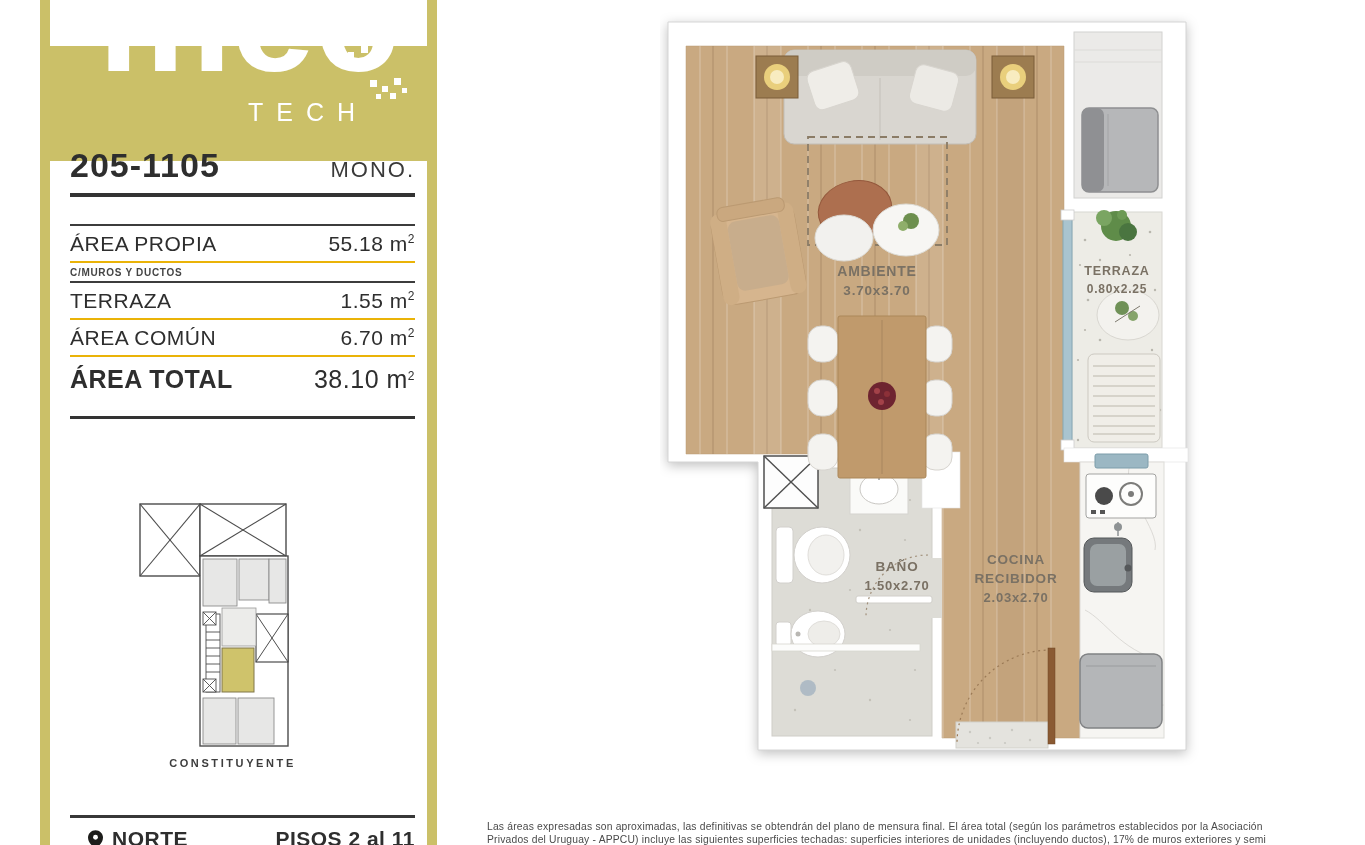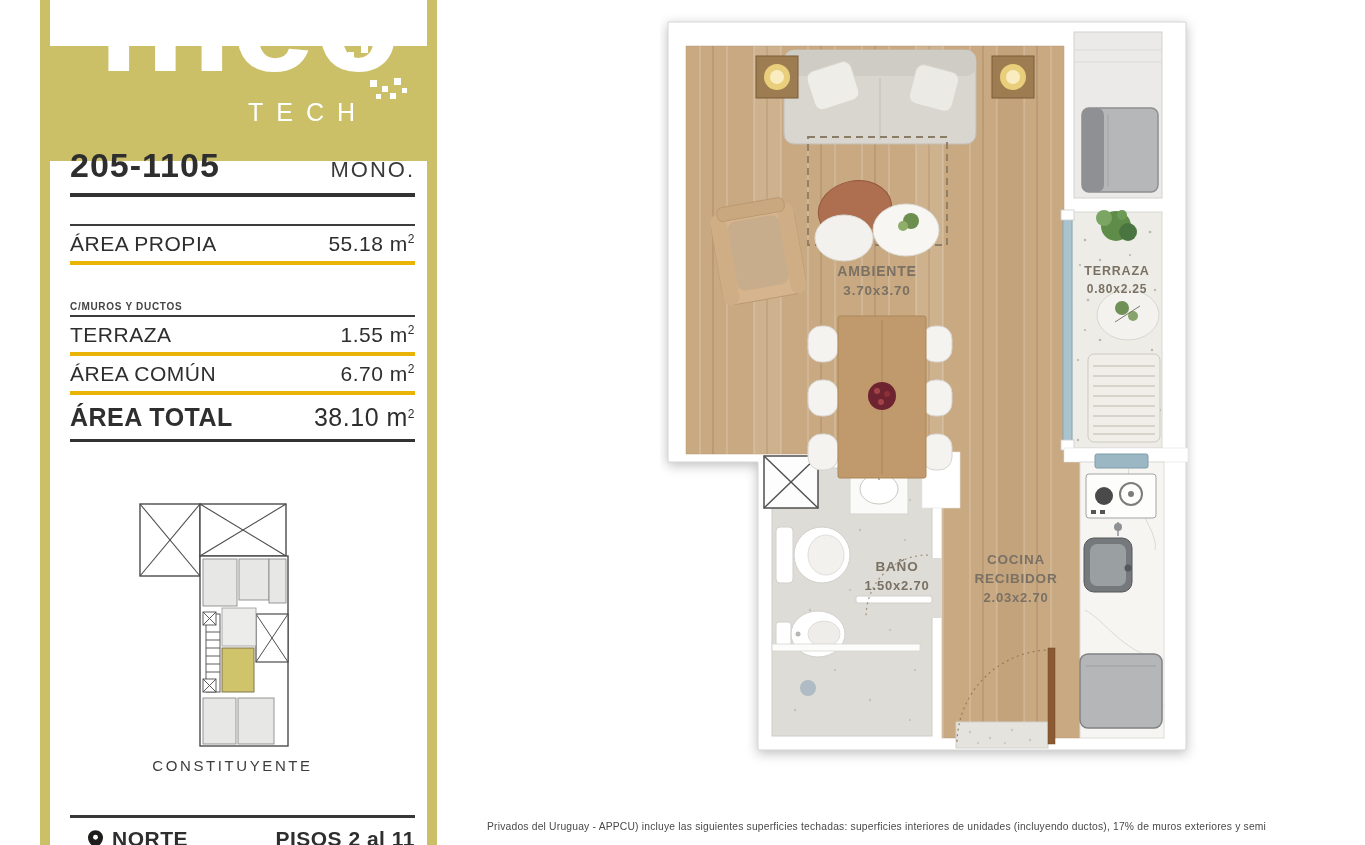--- a/index.html
+++ b/index.html
@@ -32,38 +32,38 @@
     position:absolute;left:20px;right:12px;top:138px;
     display:flex;justify-content:space-between;align-items:baseline;
     padding-bottom:8px;border-bottom:4px solid #333;margin-top:8px;
   }
   .unit-code{font-size:34px;font-weight:700;letter-spacing:1px;}
   .unit-type{font-size:22px;font-weight:400;letter-spacing:2px;color:#3a3a3a;}
   .area-table{position:absolute;left:20px;right:12px;top:224px;}
   .rule{height:0;border-top:2px solid #3c3c3c;}
   .a-row{
     display:flex;justify-content:space-between;align-items:baseline;
-    padding:6px 0 5px 0;border-bottom:4px solid #eab308;
+    padding:6px 0 5px 0;border-bottom:2px solid #eab308;
     font-size:21px;letter-spacing:.5px;
   }
   .a-val{font-size:21px;}
   .a-val .sup{font-size:12px;vertical-align:8px;}
   .a-note{
     padding:4px 0 3px 0;border-bottom:2px solid #3c3c3c;
-    font-size:10px;font-weight:600;letter-spacing:.7px;color:#454545;margin-top:32px;
+    font-size:10px;font-weight:600;letter-spacing:.7px;color:#454545;
   }
   .a-total{
     display:flex;justify-content:space-between;align-items:baseline;
-    padding:8px 0 7px 0;border-bottom:3px solid #333;
+    padding:8px 0 22px 0;border-bottom:3px solid #333;
     font-size:25px;font-weight:800;letter-spacing:.5px;gap:36px;
   }
   .keyplan{position:absolute;left:88px;top:496px;}
   .street-caption{
     position:absolute;left:0;right:12px;top:757px;text-align:center;
-    font-size:15px;font-weight:400;letter-spacing:2.6px;color:#3d3d3d;
+    font-size:11px;font-weight:700;letter-spacing:2.6px;color:#3d3d3d;
   }
   .footer-rule{position:absolute;left:20px;right:12px;top:815px;border-top:3px solid #383838;}
   .footer-row{
     position:absolute;left:20px;right:12px;top:827px;
     display:flex;justify-content:space-between;align-items:center;
     font-size:21px;font-weight:700;letter-spacing:.5px;
   }
   .north-wrap{display:flex;align-items:center;gap:9px;padding-left:18px;}
   
   .plan{position:absolute;left:660px;top:10px;}
@@ -445,14 +445,15 @@
   <text x="457" y="265" font-size="12.5" text-anchor="middle">TERRAZA</text>
   <text x="457" y="283" font-size="12" font-weight="600" text-anchor="middle">0.80x2.25</text>
   <text x="237" y="561" font-size="13.5" text-anchor="middle">BAÑO</text>
   <text x="237" y="580" font-size="13" font-weight="600" text-anchor="middle">1.50x2.70</text>
   <text x="356" y="554" font-size="13.5" text-anchor="middle">COCINA</text>
   <text x="356" y="573" font-size="13.5" text-anchor="middle">RECIBIDOR</text>
   <text x="356" y="592" font-size="13" font-weight="600" text-anchor="middle">2.03x2.70</text>
 </svg>
 
 <div class="disclaimer">
+  <div>Las áreas expresadas son aproximadas, las definitivas se obtendrán del plano de mensura final. El área total (según los parámetros establecidos por la Asociación</div>
   <div>Privados del Uruguay - APPCU) incluye las siguientes superficies techadas: superficies interiores de unidades (incluyendo ductos), 17% de muros exteriores y semi</div>
 </div>
 
 </body></html>

